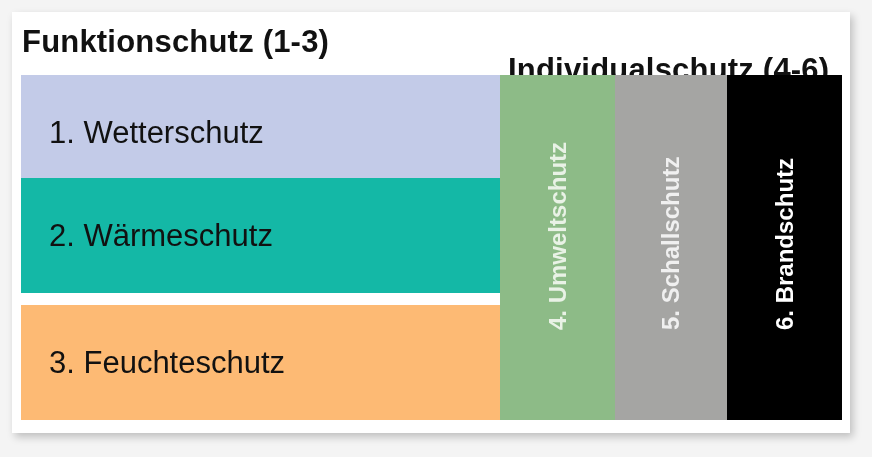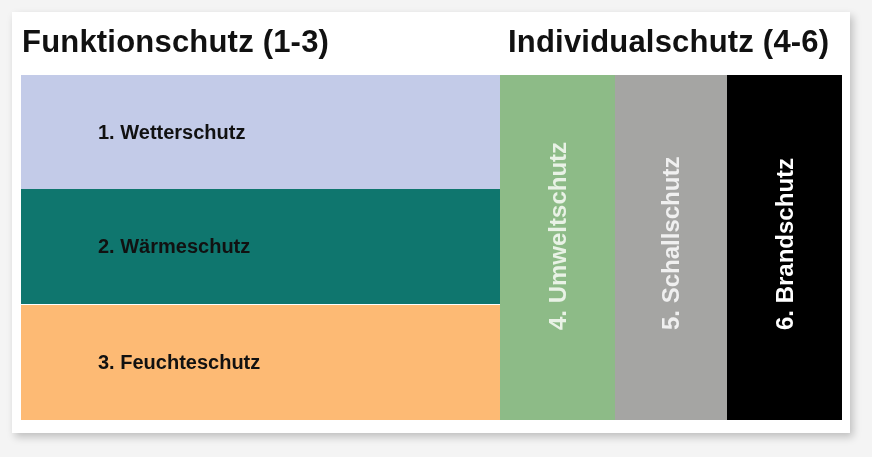--- a/index.html
+++ b/index.html
@@ -2,41 +2,41 @@
 <html><head>
 <meta charset="utf-8">
 <style>
   html, body { margin:0; padding:0; }
   body { width:872px; height:457px; background:#f4f4f4; position:relative; overflow:hidden;
          font-family:"Liberation Sans", "DejaVu Sans", sans-serif; }
   .card { position:absolute; left:12px; top:12px; width:838px; height:421px; background:#ffffff;
           box-shadow: 3px 4px 8px rgba(0,0,0,0.22); }
   .heading { position:absolute; top:24px; font-size:31px; font-weight:bold; color:#111; white-space:nowrap; letter-spacing:0.2px; }
   .h-left { left:22px; }
-  .h-right { left:508px; }
+  .h-right { left:508px;margin-top:28px; }
   .grid { position:absolute; left:21px; top:75px; width:821px; height:345px; }
   .row { position:absolute; left:0; width:479px; height:115px; display:flex; align-items:center; }
-  .row span { margin-left:77px; font-size:20px; font-weight:bold; color:#111; }
+  .row span { margin-left:28px; font-size:31px; font-weight:normal; color:#111; }
   .col { position:absolute; top:0; height:345px; }
   .col .vtext { position:absolute; left:50%; bottom:62px; transform-origin:0 0;
                 transform: rotate(-90deg) translateY(-50%); font-size:24px; font-weight:bold; white-space:nowrap; }
 </style>
 </head>
 <body>
 
 <div class="card"></div>
 
 <div class="heading h-left">Funktionschutz (1-3)</div>
 <div class="heading h-right">Individualschutz (4-6)</div>
 
 <div class="grid">
   <div class="row" style="top:0;background:#c3cbe8;">
     <span>1. Wetterschutz</span>
   </div>
-  <div class="row" style="top:114px;background:#0f766e;align-items:center;">
+  <div class="row" style="top:103px;background:#14b8a6;align-items:center;">
     <span>2. Wärmeschutz</span>
   </div>
   <div class="row" style="top:230px;background:#fdba74;">
     <span>3. Feuchteschutz</span>
   </div>
 
   <div class="col" style="left:479px;width:115px;background:#8dbb87;">
     <div class="vtext" style="color:#e9f2e6;">4. Umweltschutz</div>
   </div>
   <div class="col" style="left:594px;width:112px;background:#a5a5a3;">

